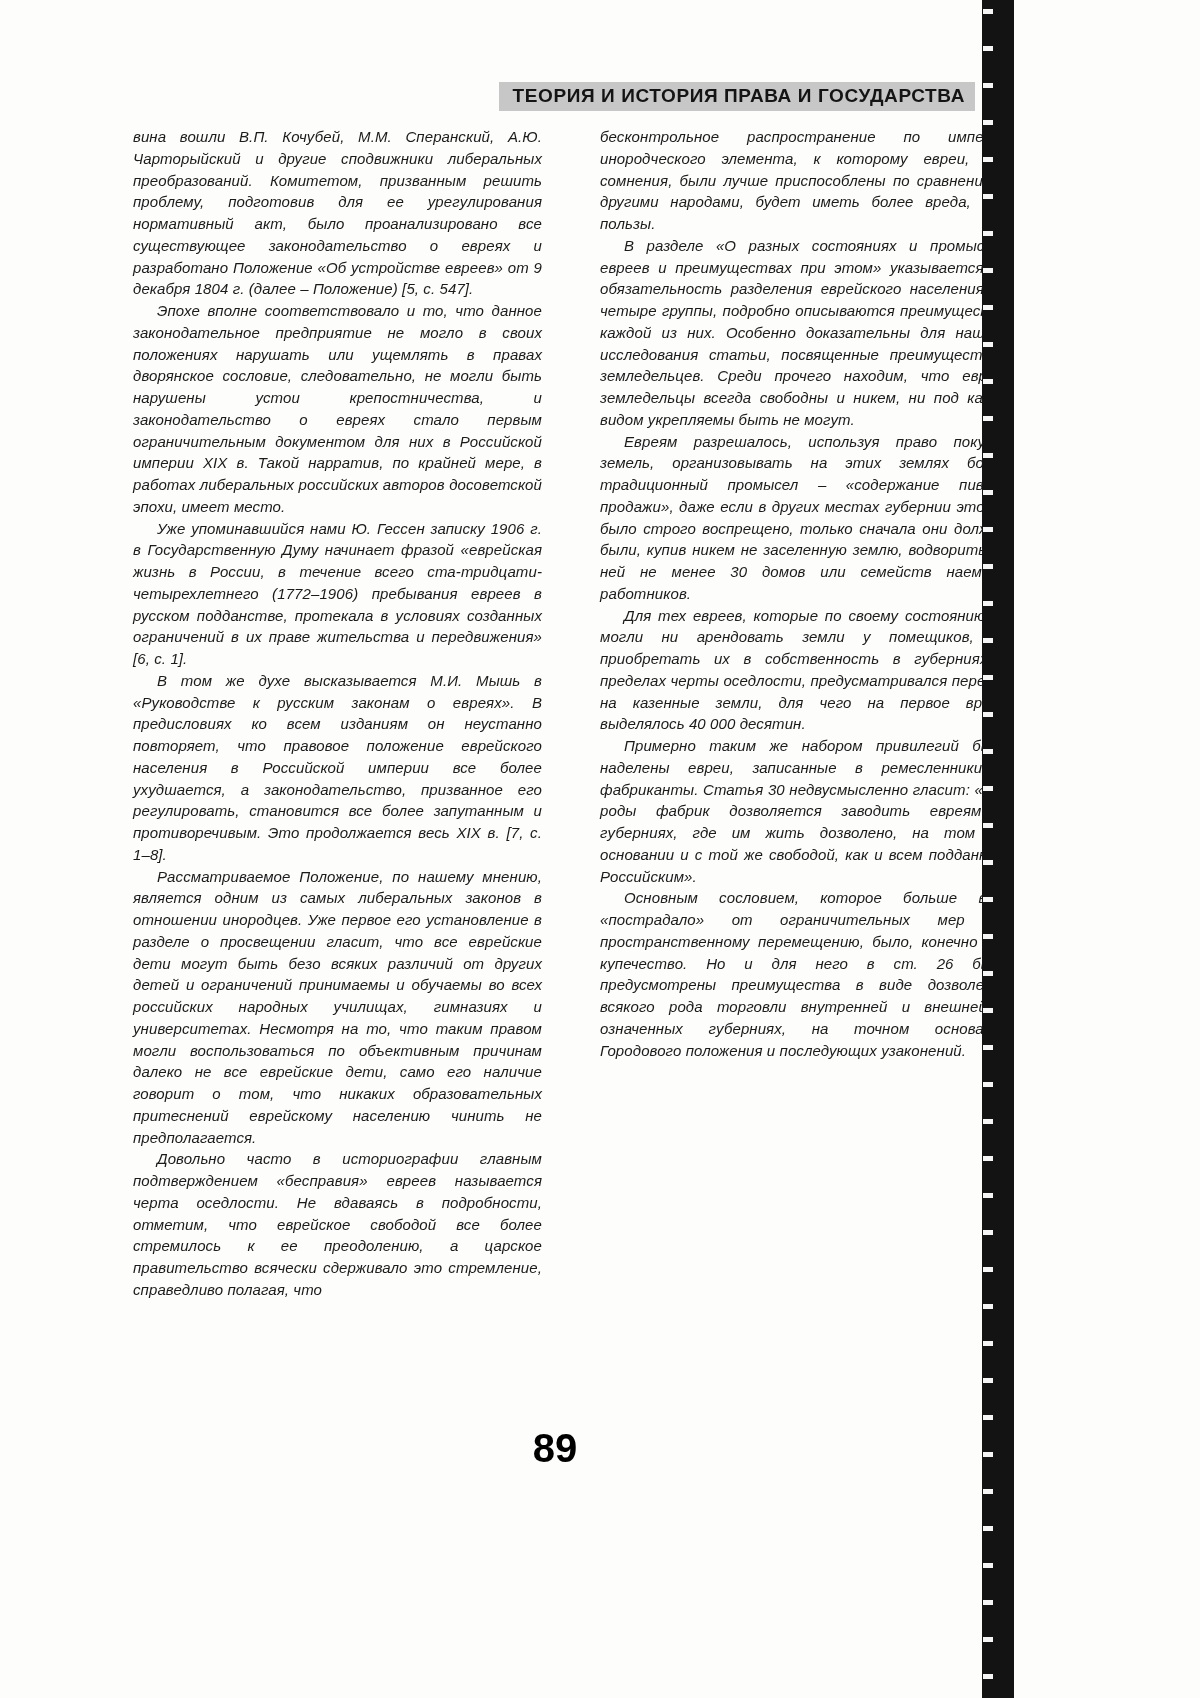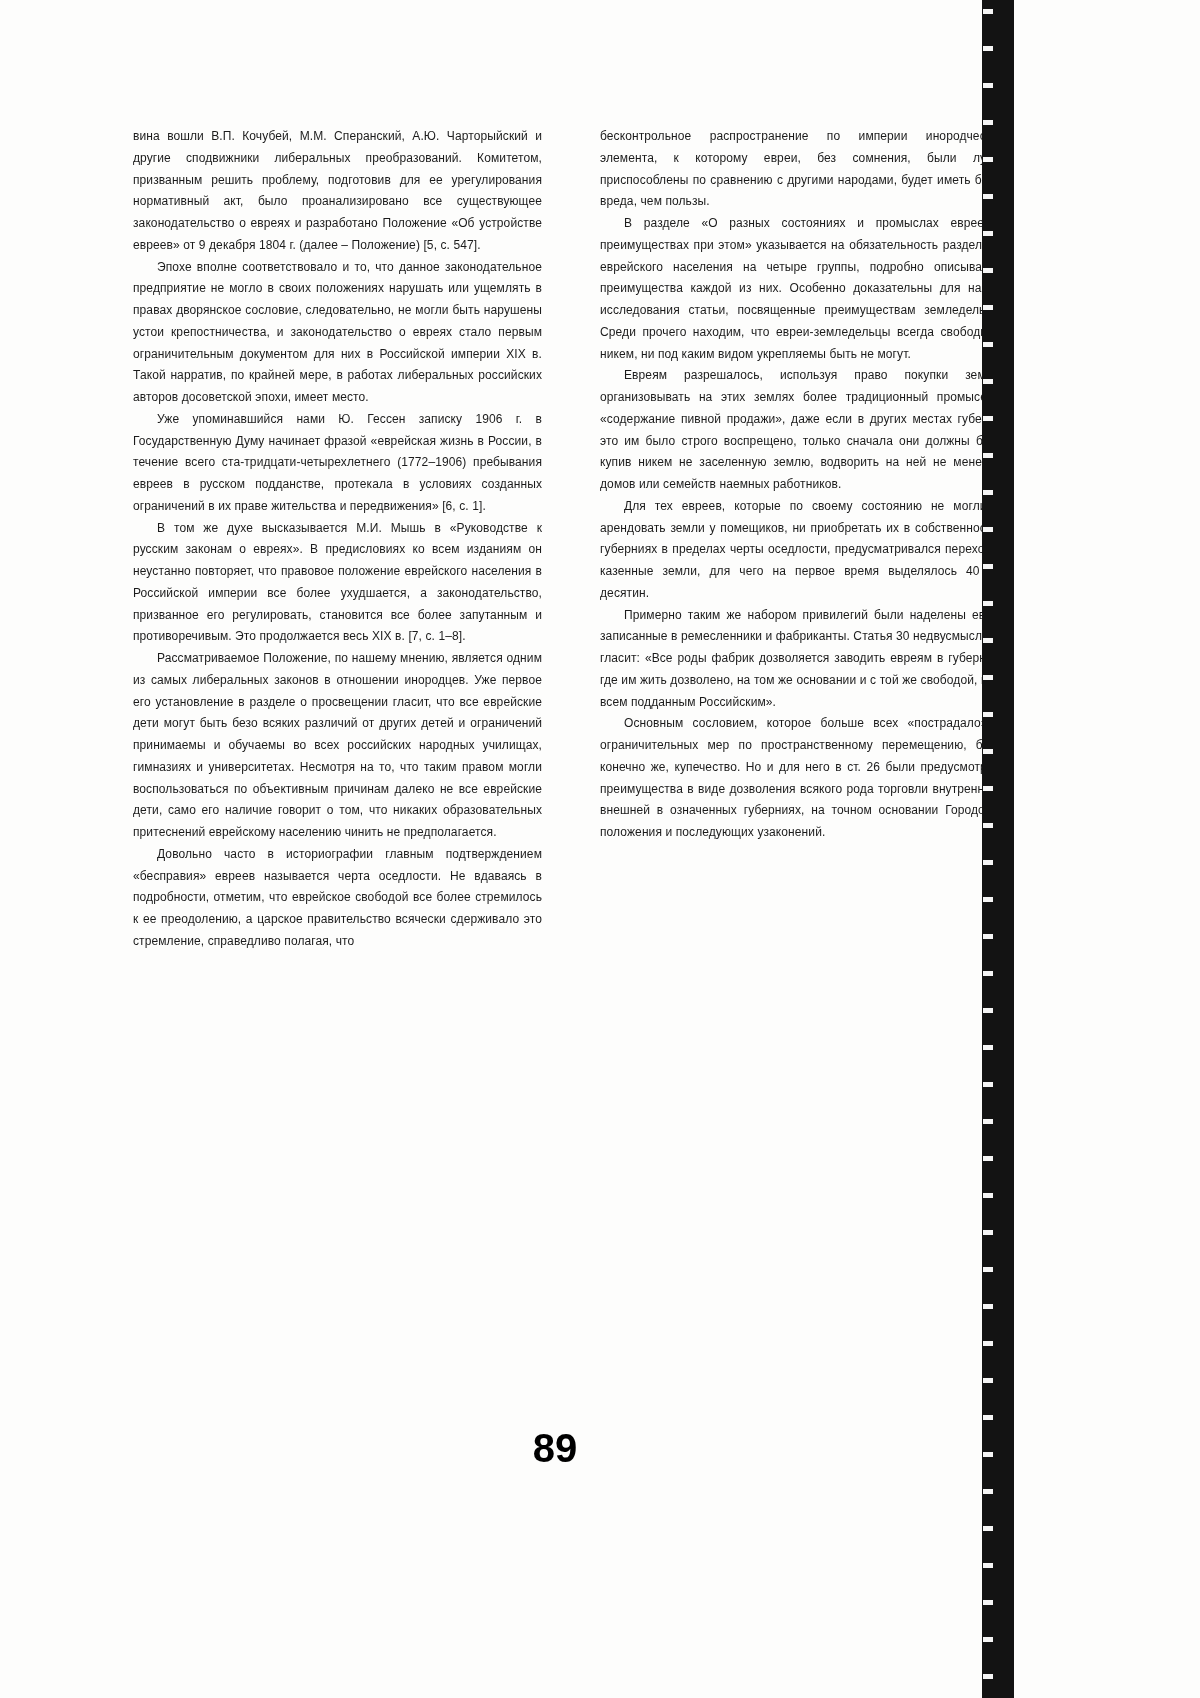--- a/index.html
+++ b/index.html
@@ -24,23 +24,24 @@
     font-weight: bold;
     letter-spacing: 0.6px;
     white-space: nowrap;
     color: #141414;
   }
   .col {
     position: absolute;
     top: 126px;
     width: 409px;
     text-align: justify;
-    font-size: 12px;
+    font-size: 15px;
     line-height: 21.75px;
     letter-spacing: 0.1px;
+    font-style: italic;
   }
   .col-left { left: 133px; }
   .col-right { left: 600px; }
   .col p { margin: 0; }
   .col p.indent { text-indent: 24px; }
   .page-number {
     position: absolute;
     top: 1426px;
     left: 133px;
     width: 844px;
@@ -69,20 +70,21 @@
       #f5f5f5 0px, #f5f5f5 5px,
       transparent 5px, transparent 37px
     );
   }
 </style>
 </head>
 <body>
 
 <div class="page" style="--highlight: #c7c7c7; --strip: #131313; color: rgb(27, 27, 27);">
 
+  <div class="running-head">ТЕОРИЯ И ИСТОРИЯ ПРАВА И ГОСУДАРСТВА</div>
 
   <div class="col col-left">
       <p>вина вошли В.П. Кочубей, М.М. Сперанский, А.Ю. Чарторыйский и другие сподвижники либеральных преобразований. Комитетом, призванным решить проблему, подготовив для ее урегулирования нормативный акт, было проанализировано все существующее законодательство о евреях и разработано Положение «Об устройстве евреев» от 9 декабря 1804 г. (далее – Положение) [5, с. 547].</p>
       <p class="indent">Эпохе вполне соответствовало и то, что данное законодательное предприятие не могло в своих положениях нарушать или ущемлять в правах дворянское сословие, следовательно, не могли быть нарушены устои крепостничества, и законодательство о евреях стало первым ограничительным документом для них в Российской империи XIX в. Такой нарратив, по крайней мере, в работах либеральных российских авторов досоветской эпохи, имеет место.</p>
       <p class="indent">Уже упоминавшийся нами Ю. Гессен записку 1906 г. в Государственную Думу начинает фразой «еврейская жизнь в России, в течение всего ста-тридцати-четырехлетнего (1772–1906) пребывания евреев в русском подданстве, протекала в условиях созданных ограничений в их праве жительства и передвижения» [6, с. 1].</p>
       <p class="indent">В том же духе высказывается М.И. Мышь в «Руководстве к русским законам о евреях». В предисловиях ко всем изданиям он неустанно повторяет, что правовое положение еврейского населения в Российской империи все более ухудшается, а законодательство, призванное его регулировать, становится все более запутанным и противоречивым. Это продолжается весь XIX в. [7, с. 1–8].</p>
       <p class="indent">Рассматриваемое Положение, по нашему мнению, является одним из самых либеральных законов в отношении инородцев. Уже первое его установление в разделе о просвещении гласит, что все еврейские дети могут быть безо всяких различий от других детей и ограничений принимаемы и обучаемы во всех российских народных училищах, гимназиях и университетах. Несмотря на то, что таким правом могли воспользоваться по объективным причинам далеко не все еврейские дети, само его наличие говорит о том, что никаких образовательных притеснений еврейскому населению чинить не предполагается.</p>
       <p class="indent">Довольно часто в историографии главным подтверждением «бесправия» евреев называется черта оседлости. Не вдаваясь в подробности, отметим, что еврейское свободой все более стремилось к ее преодолению, а царское правительство всячески сдерживало это стремление, справедливо полагая, что</p>
     </div>
 

